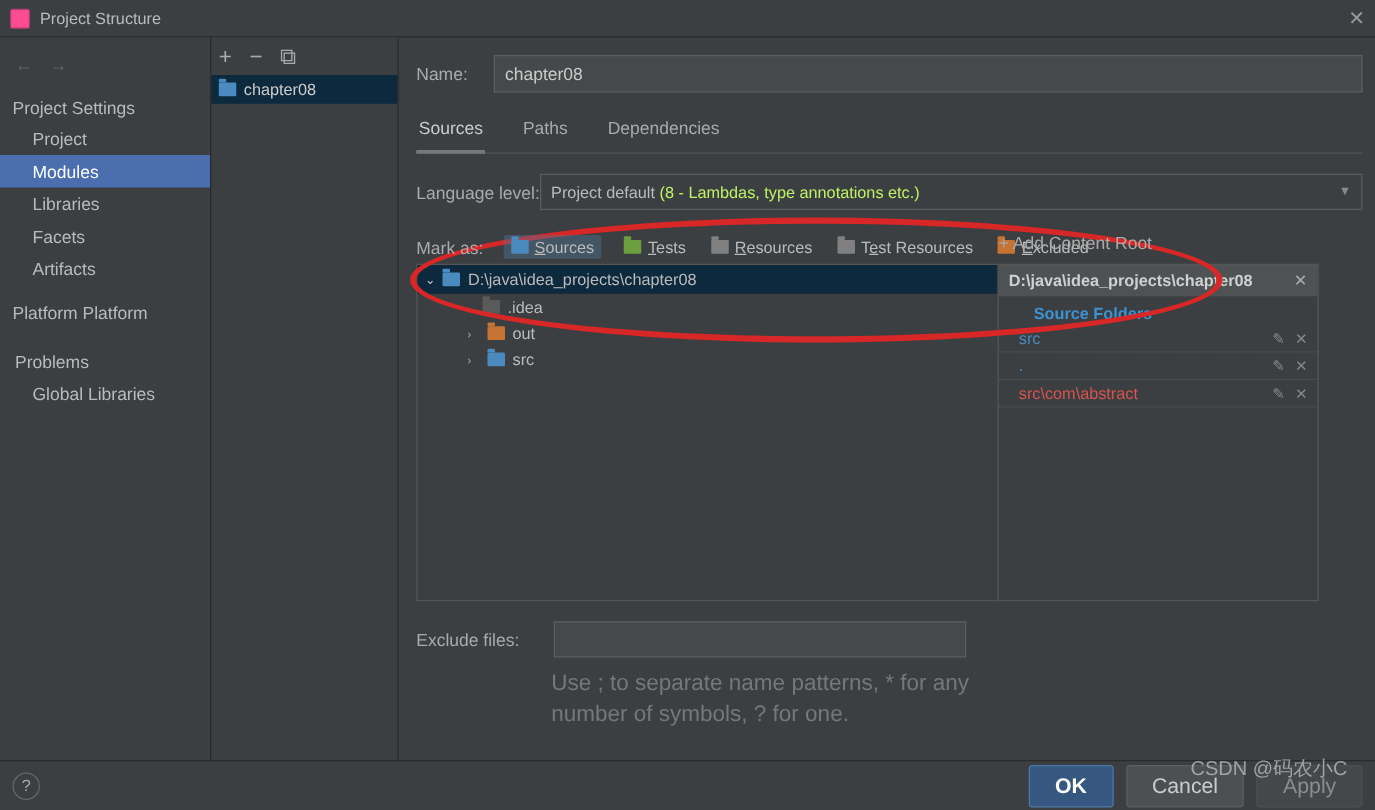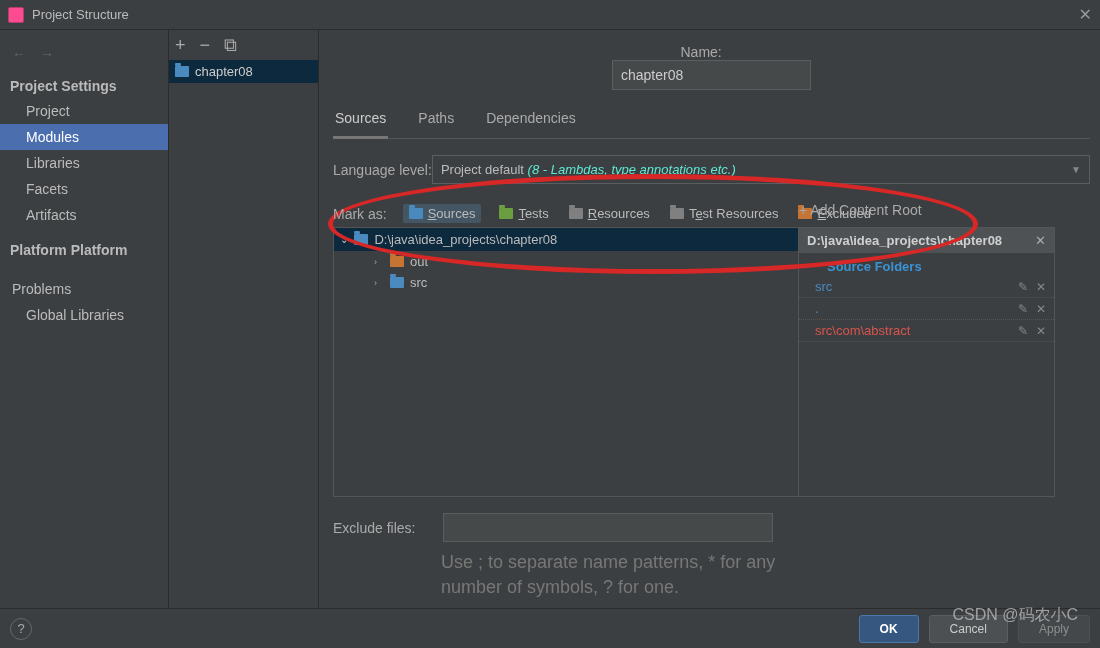--- a/index.html
+++ b/index.html
@@ -5,21 +5,21 @@
   * { box-sizing: border-box; margin: 0; padding: 0; font-family: "Segoe UI", Arial, sans-serif; }
   body { width: 1100px; height: 648px; background: #3c3f41; color: #bbb; overflow: hidden; position: relative; font-size: 13px; }
   .titlebar { height: 30px; display: flex; align-items: center; padding: 0 8px; background: #3c3f41; border-bottom: 1px solid #2b2b2b; }
   .titlebar .app-ico { width: 16px; height: 16px; background: #fd4c92; border: 1px solid #b23e6e; margin-right: 8px; border-radius: 2px; }
   .titlebar .close { margin-left: auto; color: #999; font-size: 16px; }
   .main { display: flex; height: calc(100% - 70px); }
   
   .nav { width: 169px; background: #3c3f41; border-right: 1px solid #2b2b2b; padding-top: 12px; position: relative; }
   .nav-arrows { position: absolute; top: 14px; left: 12px; color: #666; font-size: 14px; }
   .nav-arrows span { margin-right: 10px; }
-  .nav-section-title { font-weight: bold; color: #bbbbbb; padding: 4px 10px; margin-top: 32px; font-size: 14px; }
+  .nav-section-title { font-weight: normal; color: #bbbbbb; padding: 4px 10px; margin-top: 32px; font-size: 14px; }
   .nav-section-title.sec2 { margin-top: 10px; }
   .nav-item { padding: 5px 10px 5px 26px; color: #bbb; font-size: 14px; }
   .nav-item.selected { background: #4b6eaf; color: #fff; }
   .nav-item.problems { margin-top: 14px; padding-left: 12px; }
   
   .modlist { width: 150px; border-right: 1px solid #2b2b2b; background: #3c3f41; }
   .mod-toolbar { height: 30px; display: flex; align-items: center; padding: 0 6px; gap: 14px; font-size: 18px; color: #aaa; }
   .mod-item { display: flex; align-items: center; gap: 6px; padding: 4px 6px; background: #0d293e; color: #ccc; }
   .folder-ico { width: 14px; height: 11px; border-radius: 1px; position: relative; display:inline-block;}
   .folder-ico.blue { background: #4a8abf; }
@@ -27,30 +27,30 @@
   .folder-ico.dorange { background: #c57434; }
   .folder-ico.dorange::before{content:'';position:absolute;top:-3px;left:0;width:6px;height:3px;background:#c57434;border-radius:1px;}
   .folder-ico.green { background: #6a9e3e; }
   .folder-ico.green::before{content:'';position:absolute;top:-3px;left:0;width:6px;height:3px;background:#6a9e3e;border-radius:1px;}
   .folder-ico.grey { background: #808080; }
   .folder-ico.grey::before{content:'';position:absolute;top:-3px;left:0;width:6px;height:3px;background:#808080;border-radius:1px;}
   .folder-ico.gdark { background: #5a5a5a; }
   .folder-ico.gdark::before{content:'';position:absolute;top:-3px;left:0;width:6px;height:3px;background:#5a5a5a;border-radius:1px;}
   
   .panel { flex: 1; padding: 14px 10px 0 14px; position: relative; }
-  .row { display: flex; align-items: center; margin-bottom: 14px; flex-direction: column; }
+  .row { display: flex; align-items: center; margin-bottom: 14px; }
   .row label.lbl { width: 62px; color: #aaa; font-size: 14px; }
   input.text { flex: 1; background: #45494a; border: 1px solid #5a5e60; color: #ccc; padding: 6px 8px; font-size: 14px; }
   .tabs { display: flex; gap: 28px; border-bottom: 1px solid #555; margin: 4px 0 16px 0; }
   .tab { padding: 6px 2px 10px 2px; color: #aaa; font-size: 14px; }
   .tab.active { color: #ccc; border-bottom: 3px solid #777; margin-bottom: -1px; }
   .ll-row { display:flex; align-items:center; gap: 0; margin-bottom: 20px;}
   .ll-row label { color:#aaa; font-size:14px; }
   .ll-select { flex:1; background:#3c3f41; border:1px solid #5a5e60; color:#bbb; padding:6px 24px 6px 8px; font-size:13px; position:relative;}
-  .ll-select .dim { color:#5eead4;font-style:italic; }
+  .ll-select .dim { color:#bef264; }
   .ll-select .chev { position:absolute; right:8px; top:8px; color:#888; font-size:10px;}
   .mark-row { display:flex; align-items:center; gap: 16px; margin-bottom: 2px; position:relative; z-index:3;}
   .mark-row .mk-lbl { color:#aaa; font-size:14px; }
   .mark-btn { display:flex; align-items:center; gap:5px; color:#bbb; font-size:13px; padding:2px 2px;}
   .mark-btn u { text-decoration: underline; }
   .mark-btn.sources { background: rgba(80,120,150,.4); padding:2px 6px; border-radius:2px;}
   .content-area { display:flex; gap:0; margin-top:4px;}
   .tree { width: 465px; border:1px solid #555; border-right:none; height: 270px; background:#3c3f41;}
   .tree-root { background:#0d293e; display:flex; align-items:center; gap:6px; padding:4px 6px;}
   .tree-root .chev { font-size:10px; color:#ccc;}
@@ -69,21 +69,21 @@
   .exclude-row { display:flex; align-items:center; gap:28px; margin-top:16px;}
   .exclude-row label { color:#aaa; font-size:14px;}
   .exclude-row input { width:330px; background:#45494a; border:1px solid #5a5e60; padding:6px 8px; color:#ccc;}
   .hint { color:#777; font-size:18px; margin:8px 0 0 108px; max-width: 340px; line-height:1.4;}
   
   .ellipse { position:absolute; border:5px solid #d72727; border-radius:50%; width: 650px; height: 100px; left:328px; top:174px; pointer-events:none; z-index:2;}
   
   .footer { position:absolute; bottom:0; left:0; right:0; height:40px; background:#3c3f41; border-top:1px solid #2b2b2b; display:flex; align-items:center; padding:0 10px; gap:10px;}
   .footer .help { width:22px; height:22px; border:1px solid #666; border-radius:50%; display:flex; align-items:center; justify-content:center; color:#aaa; font-size:13px;}
   .footer .spacer { flex:1;}
-  .footer button { padding:6px 20px; background:#4c5052; border:1px solid #5a5e60; color:#ccc; font-size:12px; border-radius:3px;}
+  .footer button { padding:6px 20px; background:#4c5052; border:1px solid #5a5e60; color:#ccc; font-size:17px; border-radius:3px;}
   .footer button.primary { background:#365880; border-color:#4a78a8; color:#fff; font-weight:bold;}
   .footer button.dis { opacity:.55;}
   .watermark { position:absolute; right:22px; bottom:22px; color:#b8b8b8; font-size:16px; opacity:.8; pointer-events:none; z-index:5;}
 </style>
 </head>
 <body>
 
 <div class="titlebar">
   <span class="app-ico"></span>
   <span>Project Structure</span>
@@ -165,20 +165,24 @@
       </span>
     </div>
 
     <div class="content-area">
       <div class="tree">
         <div class="tree-root">
           <span class="chev">⌄</span>
           <span class="folder-ico blue"></span>
           <span>D:\java\idea_projects\chapter08</span>
         </div>
+        <div class="tree-node noexp">
+          <span class="folder-ico gdark"></span>
+          <span>.idea</span>
+        </div>
         <div class="tree-node">
           <span class="chev">›</span>
           <span class="folder-ico dorange"></span>
           <span>out</span>
         </div>
         <div class="tree-node">
           <span class="chev">›</span>
           <span class="folder-ico blue"></span>
           <span>src</span>
         </div>

